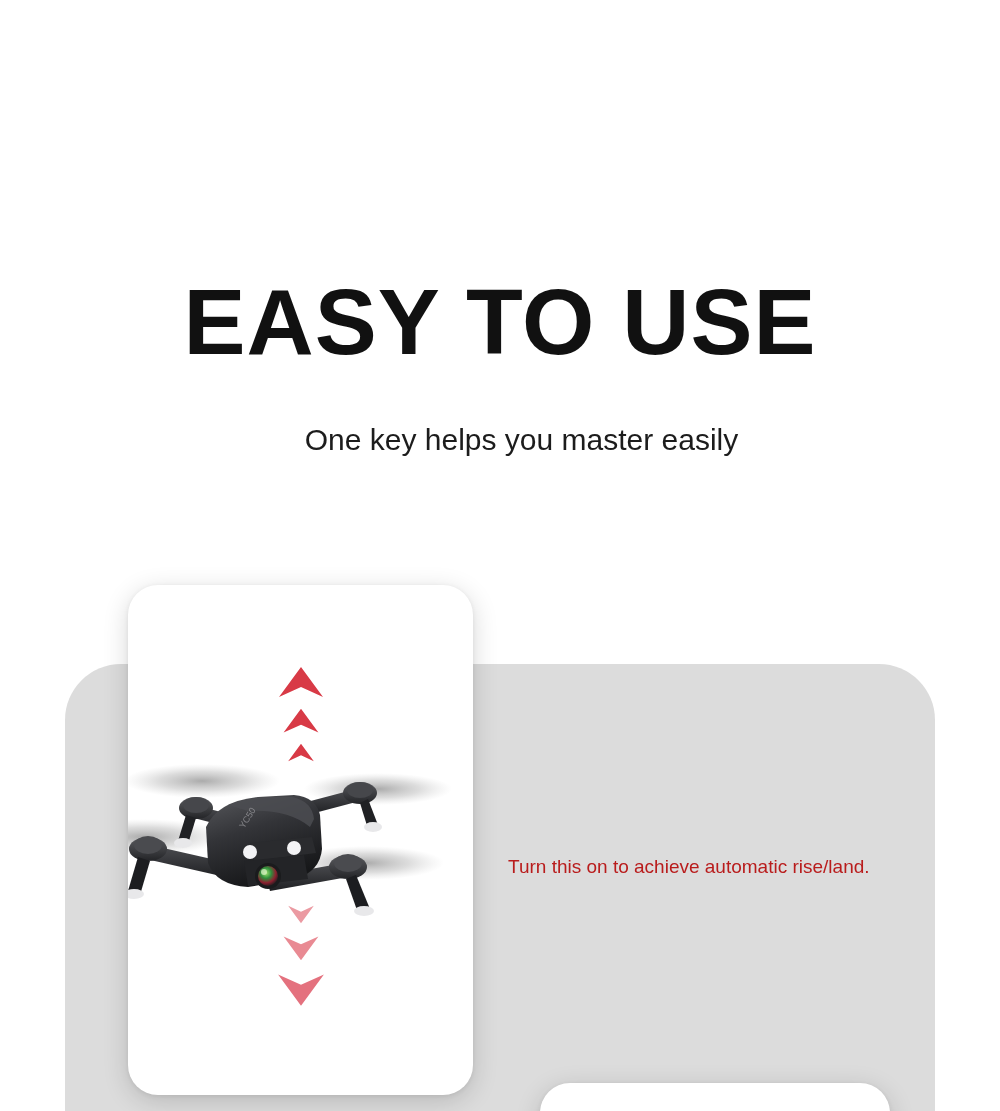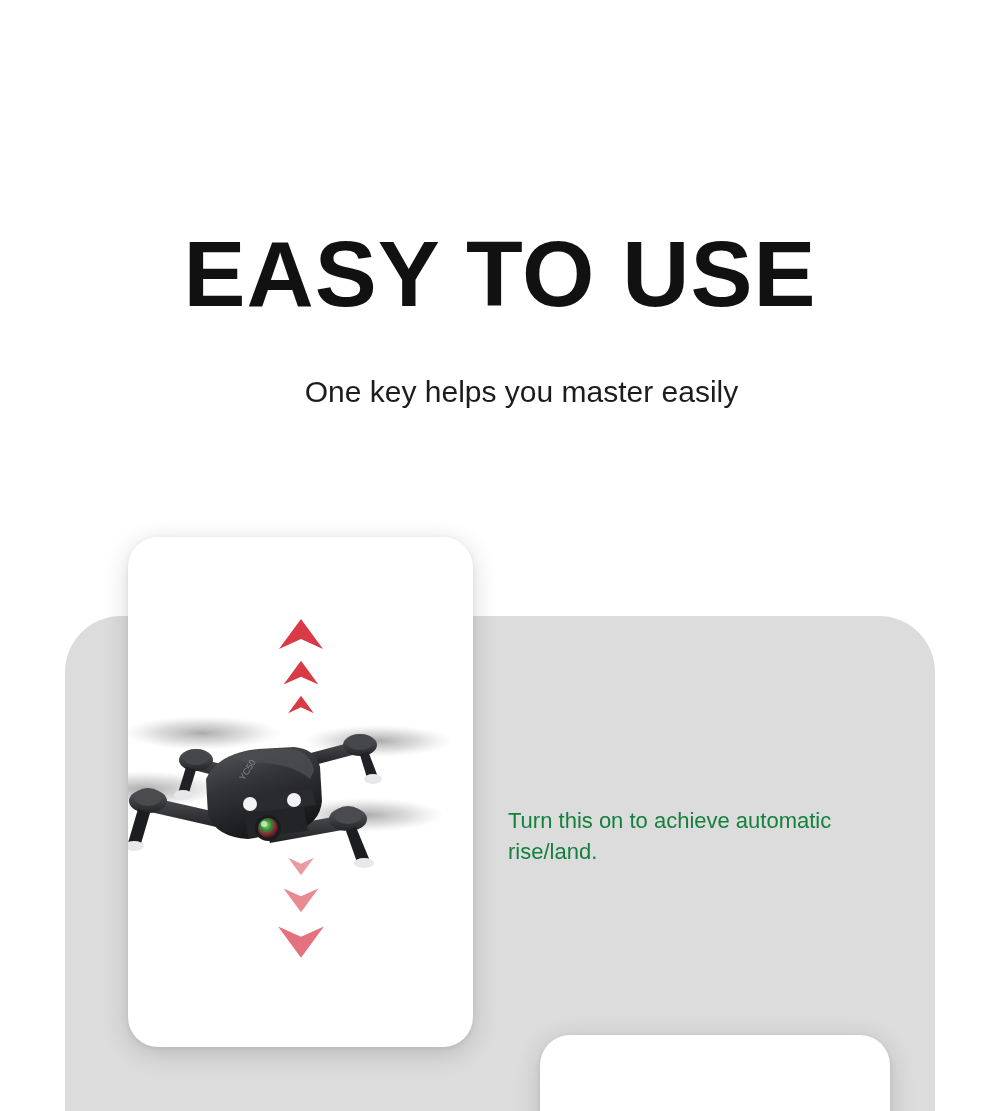--- a/index.html
+++ b/index.html
@@ -13,20 +13,21 @@
     position: relative;
     overflow: hidden;
     font-family: "Liberation Sans", sans-serif;
     -webkit-font-smoothing: antialiased;
   }
 
   .page {
     position: absolute;
     inset: 0;
     background: #ffffff;
+    margin-top: 48px;
   }
 
   
   .heading {
     position: absolute;
     left: 0;
     right: 0;
     top: 228px;
     text-align: center;
     font-size: 93px;
@@ -129,23 +130,23 @@
     white-space: nowrap;
     letter-spacing: 0.1px;
   }
 
   
   .feature-desc {
     position: absolute;
     left: 508px;
     top: 806px;
     width: 400px;
-    font-size: 22px;
+    font-size: 19px;
     line-height: 1.40;
-    color: #15803d;
+    color: #b91c1c;
   }
 </style>
 </head>
 <body>
 
 <div class="page">
 
   <div class="heading">EASY TO USE</div>
 
   <div class="subheading">One key helps you master easily</div>

